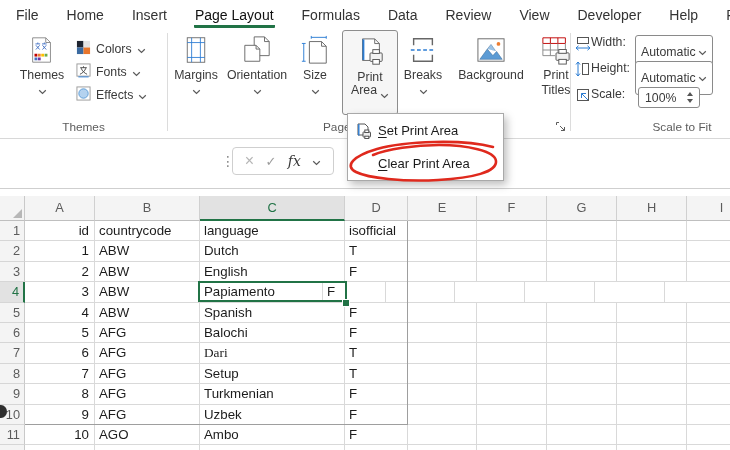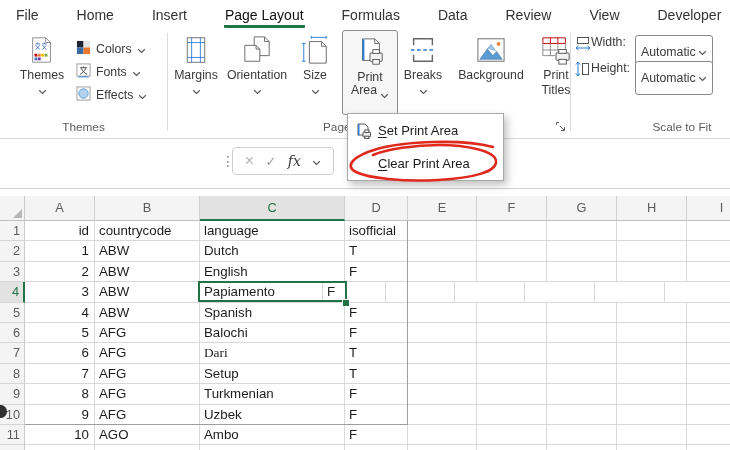--- a/index.html
+++ b/index.html
@@ -3,21 +3,21 @@
 <meta charset="utf-8">
 <style>
   :root{ --green:#217346; --red:#df291d; --blue:#2b7cd3; }
   html,body{margin:0;padding:0;}
   body{width:730px;height:450px;position:relative;overflow:hidden;background:#fff;
        font-family:"Liberation Sans","DejaVu Sans",sans-serif;color:#222;}
   u{text-decoration:underline;text-underline-offset:2px;}
 
   
   .menubar{position:absolute;top:0;left:0;width:730px;height:28px;display:flex;align-items:flex-end;
-           padding-left:15px;column-gap:36px;font-size:14px;color:#333;background:#fff;box-sizing:border-box;}
+           padding-left:15px;column-gap:26px;font-size:14px;color:#333;background:#fff;box-sizing:border-box;}
   .mi{white-space:nowrap;padding:4px 1px 5px;line-height:15px;cursor:default;}
   .mi.active{padding-bottom:2px;border-bottom:3px solid var(--green);border-radius:1px;color:#111;}
 
   
   .ribbon{position:absolute;top:28px;left:0;width:730px;height:111px;background:#fff;
           border-bottom:1px solid #d8d8d8;box-sizing:border-box;}
   .vsep{position:absolute;top:5px;height:98px;width:1px;background:#dcdcdc;}
   .glabel{position:absolute;top:92px;font-size:11.8px;color:#5c5c5c;}
   .bb{position:absolute;top:5px;display:flex;flex-direction:column;align-items:center;
       font-size:12.3px;color:#3a3a3a;text-align:center;line-height:13px;}
@@ -304,20 +304,36 @@
           </g>
         </svg></span>
     <span class="lbl">Height:</span>
     <span class="ddl">
       <span>Automatic</span>
       <span class="chev"><svg width="9" height="6" viewBox="0 0 9 6">
             <path d="M1.2 1.2L4.5 4.4L7.8 1.2" fill="none" stroke="#5a5a5a" stroke-width="1.2"></path>
           </svg></span>
     </span>
   </div>
+  <div class="sfrow" style="left:575px;top:59px;">
+    <span><svg width="16" height="16" viewBox="0 0 16 16">
+          <rect x="2.5" y="2.5" width="11" height="11" fill="none" stroke="#555"></rect>
+          <g stroke="#2b7cd3" fill="none">
+            <path d="M13 13L6.5 6.5M6.5 6.5v4.5M6.5 6.5H11"></path>
+          </g>
+        </svg></span>
+    <span class="lbl">Scale:</span>
+    <span class="spinbox">
+      <span>100%</span>
+      <span class="sp">
+          <span class="tup"></span>
+          <span class="tdn"></span>
+        </span>
+    </span>
+  </div>
   <div class="glabel" style="left:602px;width:160px;text-align:center;">Scale to Fit</div>
 </div>
 
 <div class="fbar">
   <div class="dots">⋮</div>
   <div class="fxbox">
     <span class="xg">×</span>
     <span class="ckg">✓</span>
     <span class="fxg">fx</span>
     <span class="chev"><svg width="9" height="6" viewBox="0 0 9 6">

